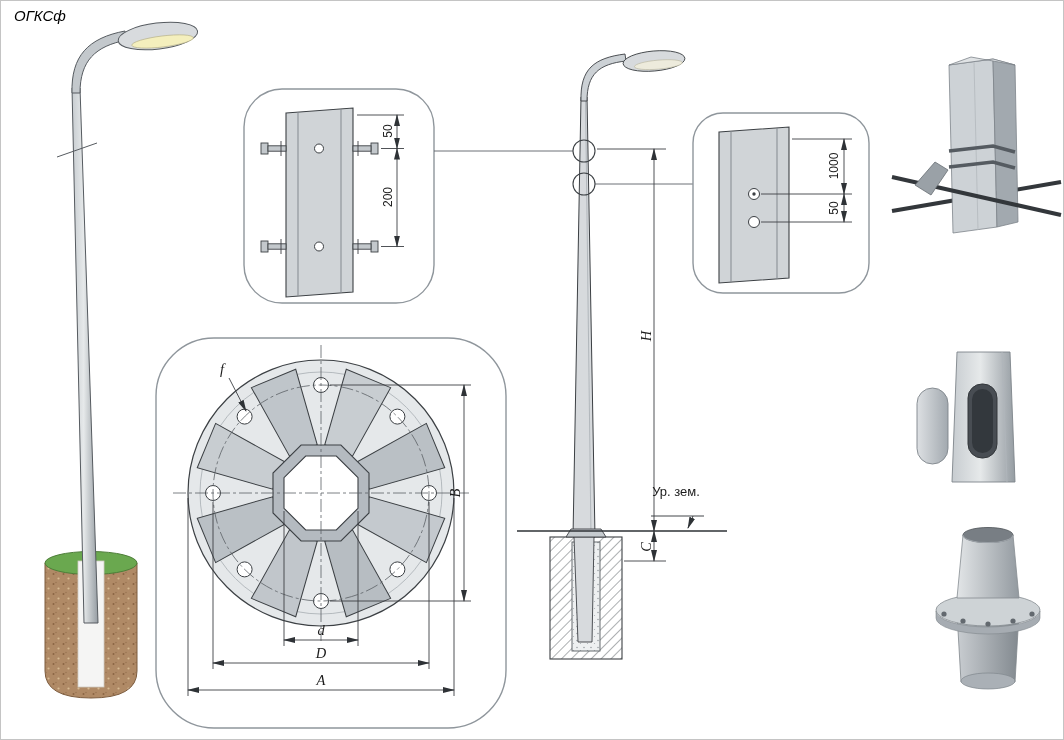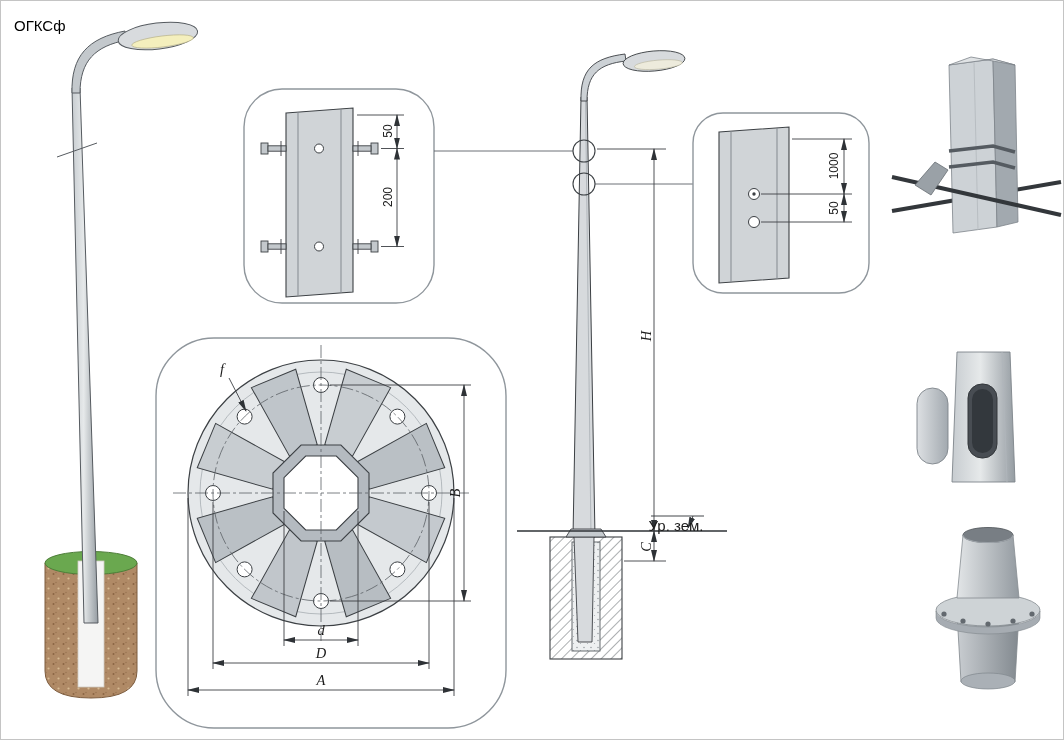--- a/index.html
+++ b/index.html
@@ -3,21 +3,21 @@
 <meta charset="utf-8">
 <style>
   html,body{margin:0;padding:0;background:#e9e9e9;}
   .canvas{position:relative;width:1064px;height:740px;background:#fff;border:1px solid #c4c4c4;
           box-sizing:border-box;font-family:"Liberation Sans",sans-serif;overflow:hidden;}
   .canvas svg{position:absolute;left:0;top:0;}
   .lbl{position:absolute;transform:translate(-50%,-50%);font-size:12px;color:#1c1c1c;
        white-space:nowrap;line-height:1;}
   .dimletter{font-family:"Liberation Serif",serif;font-style:italic;font-size:14.5px;}
   .rot{transform:translate(-50%,-50%) rotate(-90deg);}
-  .title{position:absolute;left:13px;top:17px;transform:none;font-size:15px;color:#000;}
+  .title{position:absolute;left:13px;top:7px;transform:none;font-size:15px;color:#000;font-style:italic;}
 </style>
 </head>
 <body>
 
 <div class="canvas">
 
 <svg width="1064" height="740" viewBox="0 0 1064 740">
   <defs>
     <marker id="arr" viewBox="0 0 12 6" markerWidth="12" markerHeight="6" refX="11" refY="3" orient="auto-start-reverse" markerUnits="userSpaceOnUse">
       <path d="M0 0 L12 3 L0 6 Z" fill="#2e3236"></path>
@@ -235,15 +235,15 @@
 <div class="lbl rot" style="left:833px;top:207px;">50</div>
 
 <div class="lbl dimletter" style="left:221px;top:368px;">f</div>
 <div class="lbl dimletter rot" style="left:454px;top:492px;">B</div>
 <div class="lbl dimletter" style="left:320px;top:629px;">d</div>
 <div class="lbl dimletter" style="left:320px;top:652px;">D</div>
 <div class="lbl dimletter" style="left:320px;top:679px;">A</div>
 
 <div class="lbl dimletter rot" style="left:645px;top:335px;">H</div>
 <div class="lbl dimletter rot" style="left:645px;top:546px;">C</div>
-<div class="lbl" style="left:675px;top:524px;font-size:15px;">Ур. зем.</div>
+<div class="lbl" style="left:675px;top:490px;font-size:13px;">Ур. зем.</div>
 
 </div>
 
 </body></html>

